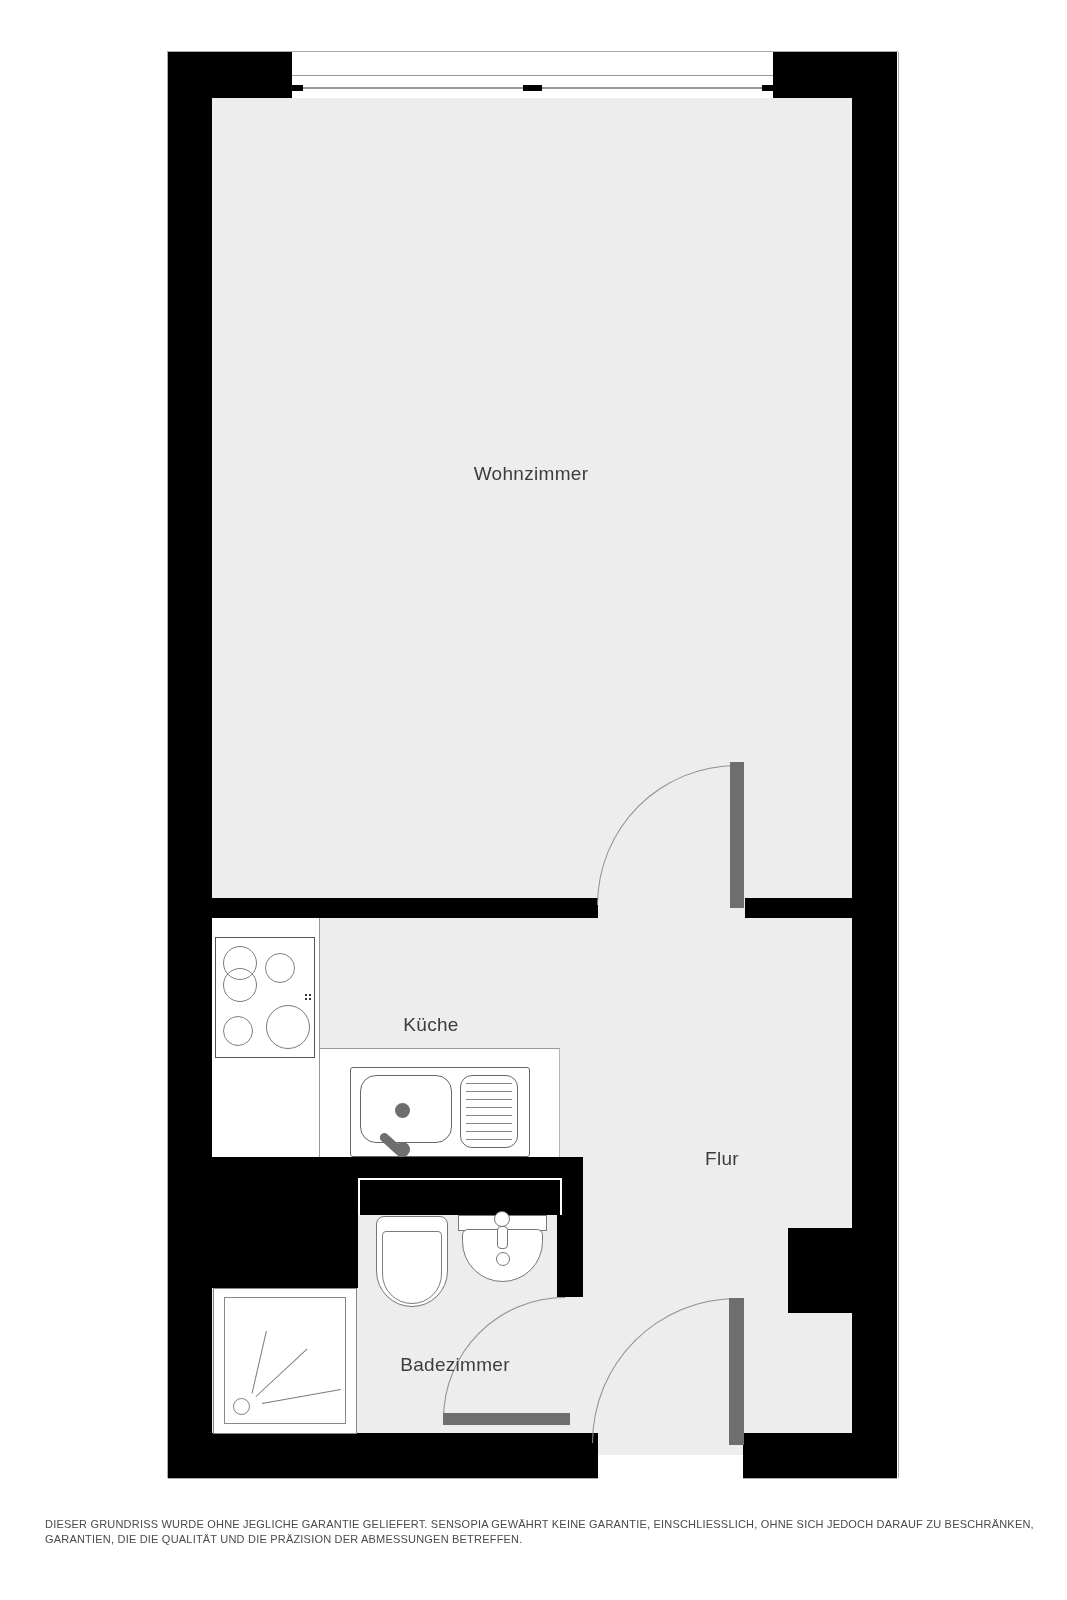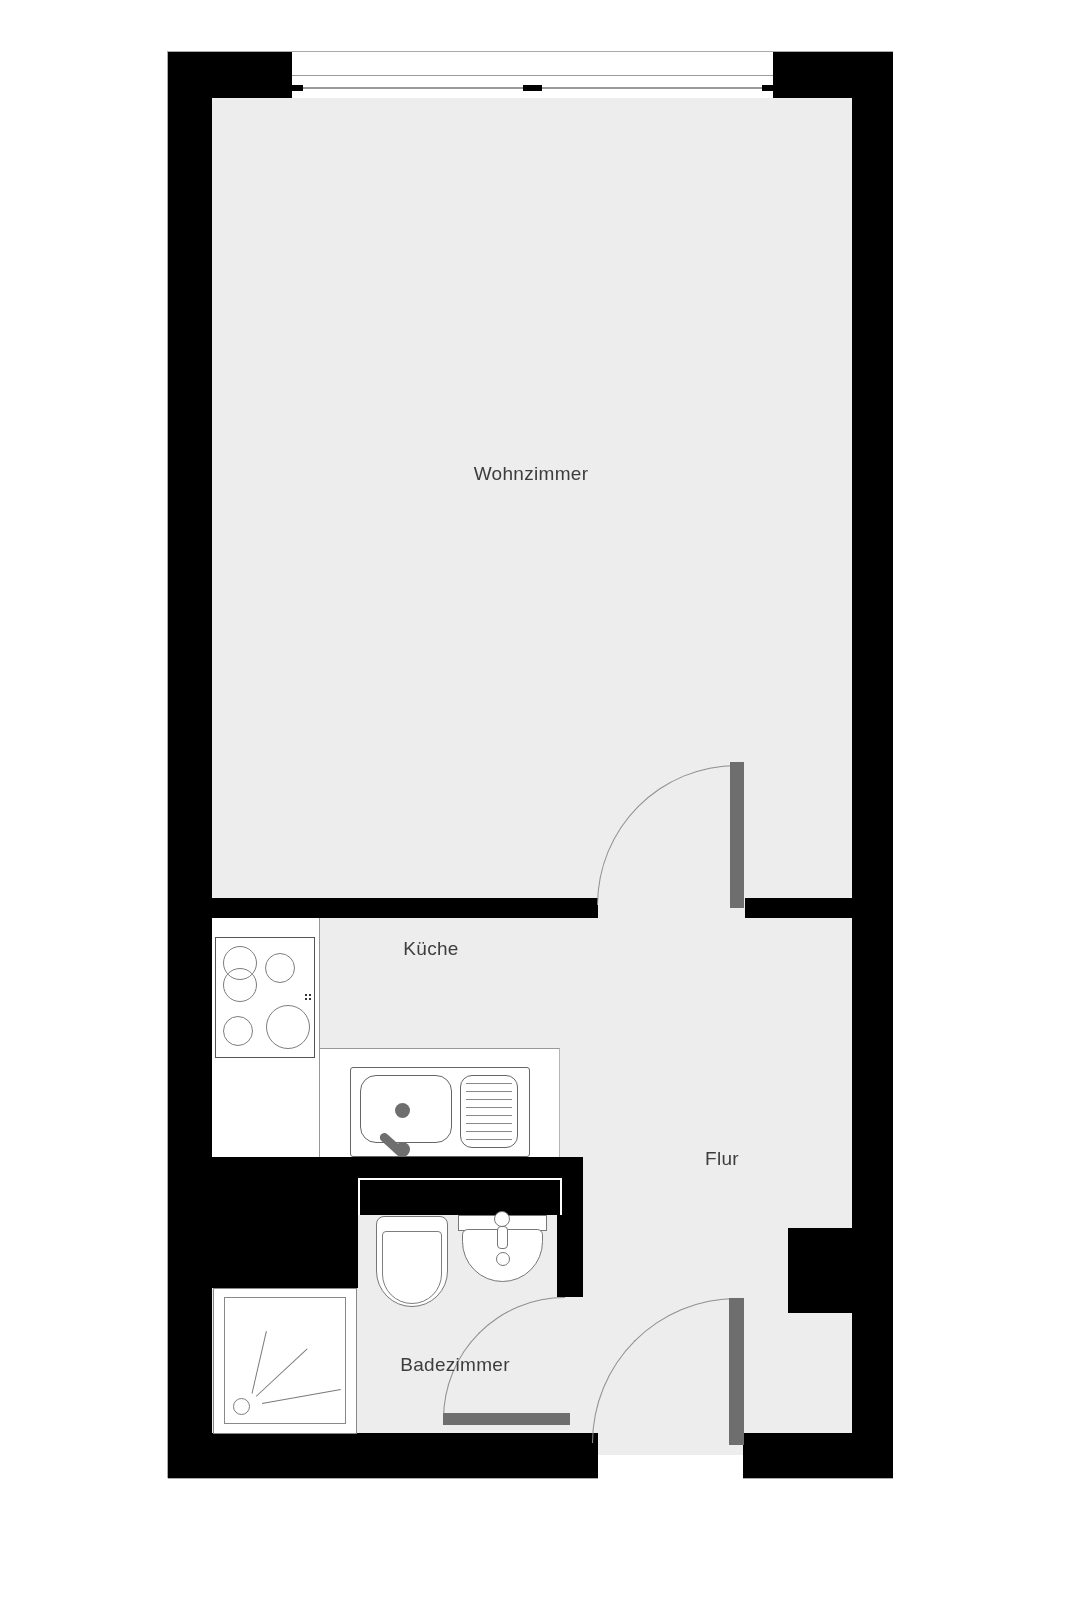--- a/index.html
+++ b/index.html
@@ -1,19 +1,19 @@
 <!DOCTYPE html>
 <html><head>
 <meta charset="utf-8">
 <style>
   * { box-sizing: border-box; margin: 0; padding: 0; }
   html,body { background:#ffffff; }
   .canvas {
     position: relative;
-    width: 893px; height: 1600px;
+    width: 1067px; height: 1600px;
     background: #ffffff;
     font-family: "Liberation Sans", sans-serif;
     overflow: hidden;
     border-radius: 8px;
   }
   .abs { position: absolute; }
   .floor { position: absolute; background: #ededee; }
   .wall  { position: absolute; background: #000000; }
   .hair  { position: absolute; background: #ababab; }
   .wfix  { position: absolute; background: #ffffff; border: 1px solid #777; }
@@ -120,18 +120,19 @@
   <div class="spray" style="left:262px;top:1403px;width:80px;transform:rotate(-10deg);"></div>
 
   <div class="arc" style="left:597px;top:765px;width:140px;height:140px;"></div>
   <div class="leaf" style="left:730px;top:762px;width:14px;height:146px;"></div>
   <div class="arc" style="left:592px;top:1298px;width:145px;height:145px;"></div>
   <div class="leaf" style="left:729px;top:1298px;width:15px;height:147px;"></div>
   <div class="arc" style="left:443px;top:1297px;width:122px;height:122px;"></div>
   <div class="leaf" style="left:443px;top:1413px;width:127px;height:12px;"></div>
 
   <div class="room-label" style="left:431px;top:463px;">Wohnzimmer</div>
-  <div class="room-label" style="left:331px;top:938px;">Küche</div>
+  <div class="room-label" style="left:331px;top:1014px;">Küche</div>
   <div class="room-label" style="left:622px;top:1148px;">Flur</div>
   <div class="room-label" style="left:355px;top:1354px;">Badezimmer</div>
 
+  <div class="disclaimer">DIESER GRUNDRISS WURDE OHNE JEGLICHE GARANTIE GELIEFERT. SENSOPIA GEWÄHRT KEINE GARANTIE, EINSCHLIESSLICH, OHNE SICH JEDOCH DARAUF ZU BESCHRÄNKEN, GARANTIEN, DIE DIE QUALITÄT UND DIE PRÄZISION DER ABMESSUNGEN BETREFFEN.</div>
 
 </div>
 
 </body></html>

